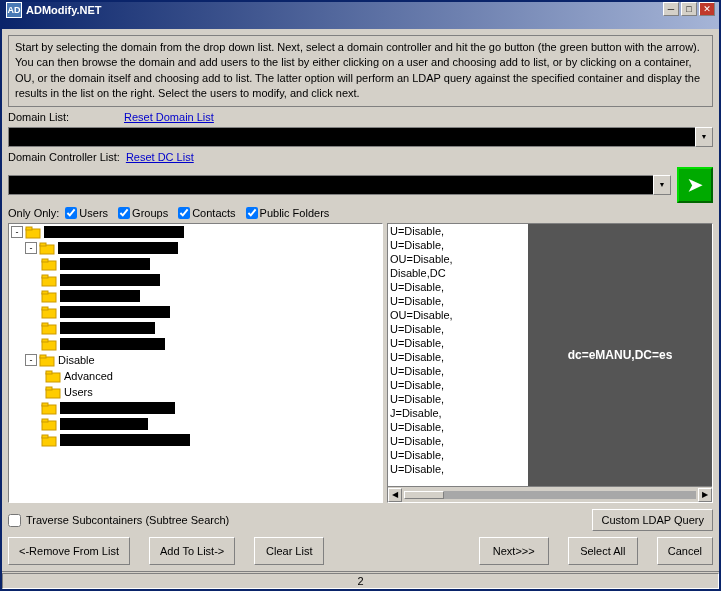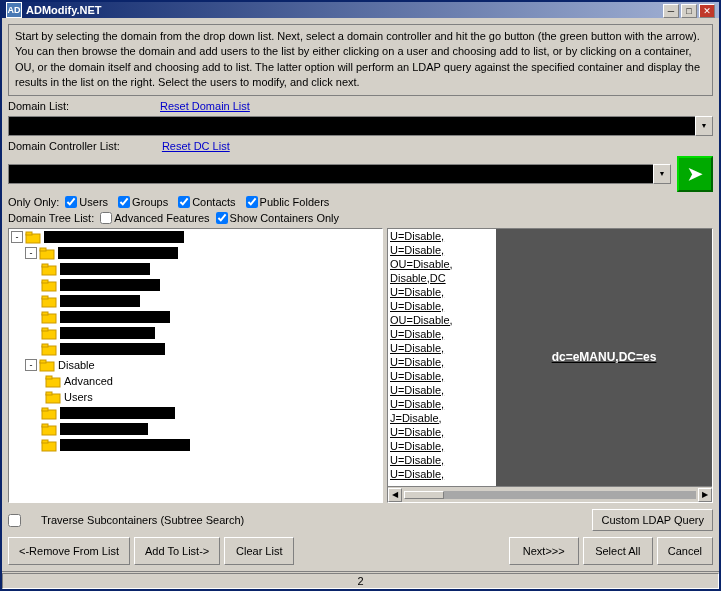--- a/index.html
+++ b/index.html
@@ -9,23 +9,23 @@
       width: 721px;
       height: 591px;
       border: 2px solid #0a246a;
       background: #d4d0c8;
       display: flex;
       flex-direction: column;
     }
 
     .title-bar {
       background: linear-gradient(to right, #0a246a, #a6b5d7);
-      height: 16px;
-      display: flex;
-      align-items: flex-end;
+      height: 27px;
+      display: flex;
+      align-items: flex-start;
       justify-content: space-between;
       padding: 0 4px;
       flex-shrink: 0;
     }
 
     .title-bar-left {
       display: flex;
       align-items: center;
       gap: 4px;
       color: white;
@@ -96,21 +96,20 @@
       color: black;
       white-space: nowrap;
       min-width: 110px;
     }
 
     .form-link {
       color: #0000cc;
       text-decoration: underline;
       cursor: pointer;
       font-size: 11px;
-      margin-left: 36px;
     }
 
     .dropdown {
       flex: 1;
       height: 20px;
       background: white;
       border: 1px solid;
       border-color: #808080 #ffffff #ffffff #808080;
       padding: 1px 4px;
       font-size: 11px;
@@ -301,21 +300,21 @@
       overflow-x: hidden;
       display: flex;
     }
 
     .list-left {
       flex: 1;
       overflow: hidden;
     }
 
     .list-right {
-      width: 216px;
+      width: 184px;
       background: #555;
       display: flex;
       align-items: center;
       justify-content: center;
       flex-shrink: 0;
     }
 
     .ldap-text {
       color: white;
       font-size: 12px;
@@ -357,37 +356,37 @@
       display: flex;
       align-items: center;
       gap: 4px;
       flex-shrink: 0;
       padding-top: 2px;
     }
 
     .traverse-check {
       display: flex;
       align-items: center;
-      gap: 20px;
+      gap: 5px;
     }
 
     .ldap-button {
       margin-left: auto;
       height: 22px;
       padding: 0 8px;
       background: #d4d0c8;
       border: 1px solid;
       border-color: #ffffff #808080 #808080 #ffffff;
       font-size: 11px;
       cursor: pointer;
     }
 
     .action-buttons {
       display: flex;
-      gap: 4px;
+      gap: 19px;
       flex-shrink: 0;
       padding-top: 2px;
     }
 
     .action-btn {
       height: 28px;
       padding: 0 10px;
       background: #d4d0c8;
       border: 1px solid;
       border-color: #ffffff #808080 #808080 #ffffff;
@@ -491,31 +490,20 @@
           <input type="checkbox" checked="" style="">
           <label>Contacts</label>
         </div>
         <div class="checkbox-item">
           <input type="checkbox" checked="" style="">
           <label>Public Folders</label>
         </div>
       </div>
     </div>
 
-    <div class="domain-tree-row">
-      <span>Domain Tree List:</span>
-      <div class="checkbox-item">
-        <input type="checkbox" style="">
-        <label>Advanced Features</label>
-      </div>
-      <div class="checkbox-item">
-        <input type="checkbox" checked="" style="">
-        <label>Show Containers Only</label>
-      </div>
-    </div>
 
     <div class="main-split">
 
       <div class="left-panel">
         <div class="tree-container">
 
           <div class="tree-item">
             <span class="tree-expand">-</span>
             <svg class="tree-icon" viewBox="0 0 16 14">
               <rect x="1" y="4" width="14" height="9" fill="#ffcc00" stroke="#cc9900" stroke-width="1"></rect>
@@ -628,21 +616,21 @@
               <rect x="1" y="2" width="6" height="3" fill="#ffcc00" stroke="#cc9900" stroke-width="1"></rect>
             </svg>
             <span class="tree-black-bar" style="width:130px;"></span>
           </div>
 
         </div>
       </div>
 
       <div class="right-panel">
         <div class="list-container">
-          <div style="display:flex;flex:1;min-height:0;text-decoration:underline;">
+          <div style="display:flex;flex:1;min-height:0;">
             <div class="list-content" style="flex:1;flex-direction:column;overflow-y:scroll;">
               <div style="display:flex;height:100%;">
                 <div class="list-left">
                   <div class="list-item-row">U=Disable,</div>
                   <div class="list-item-row">U=Disable,</div>
                   <div class="list-item-row">OU=Disable,</div>
                   <div class="list-item-row">Disable,DC</div>
                   <div class="list-item-row">U=Disable,</div>
                   <div class="list-item-row">U=Disable,</div>
                   <div class="list-item-row">OU=Disable,</div>

